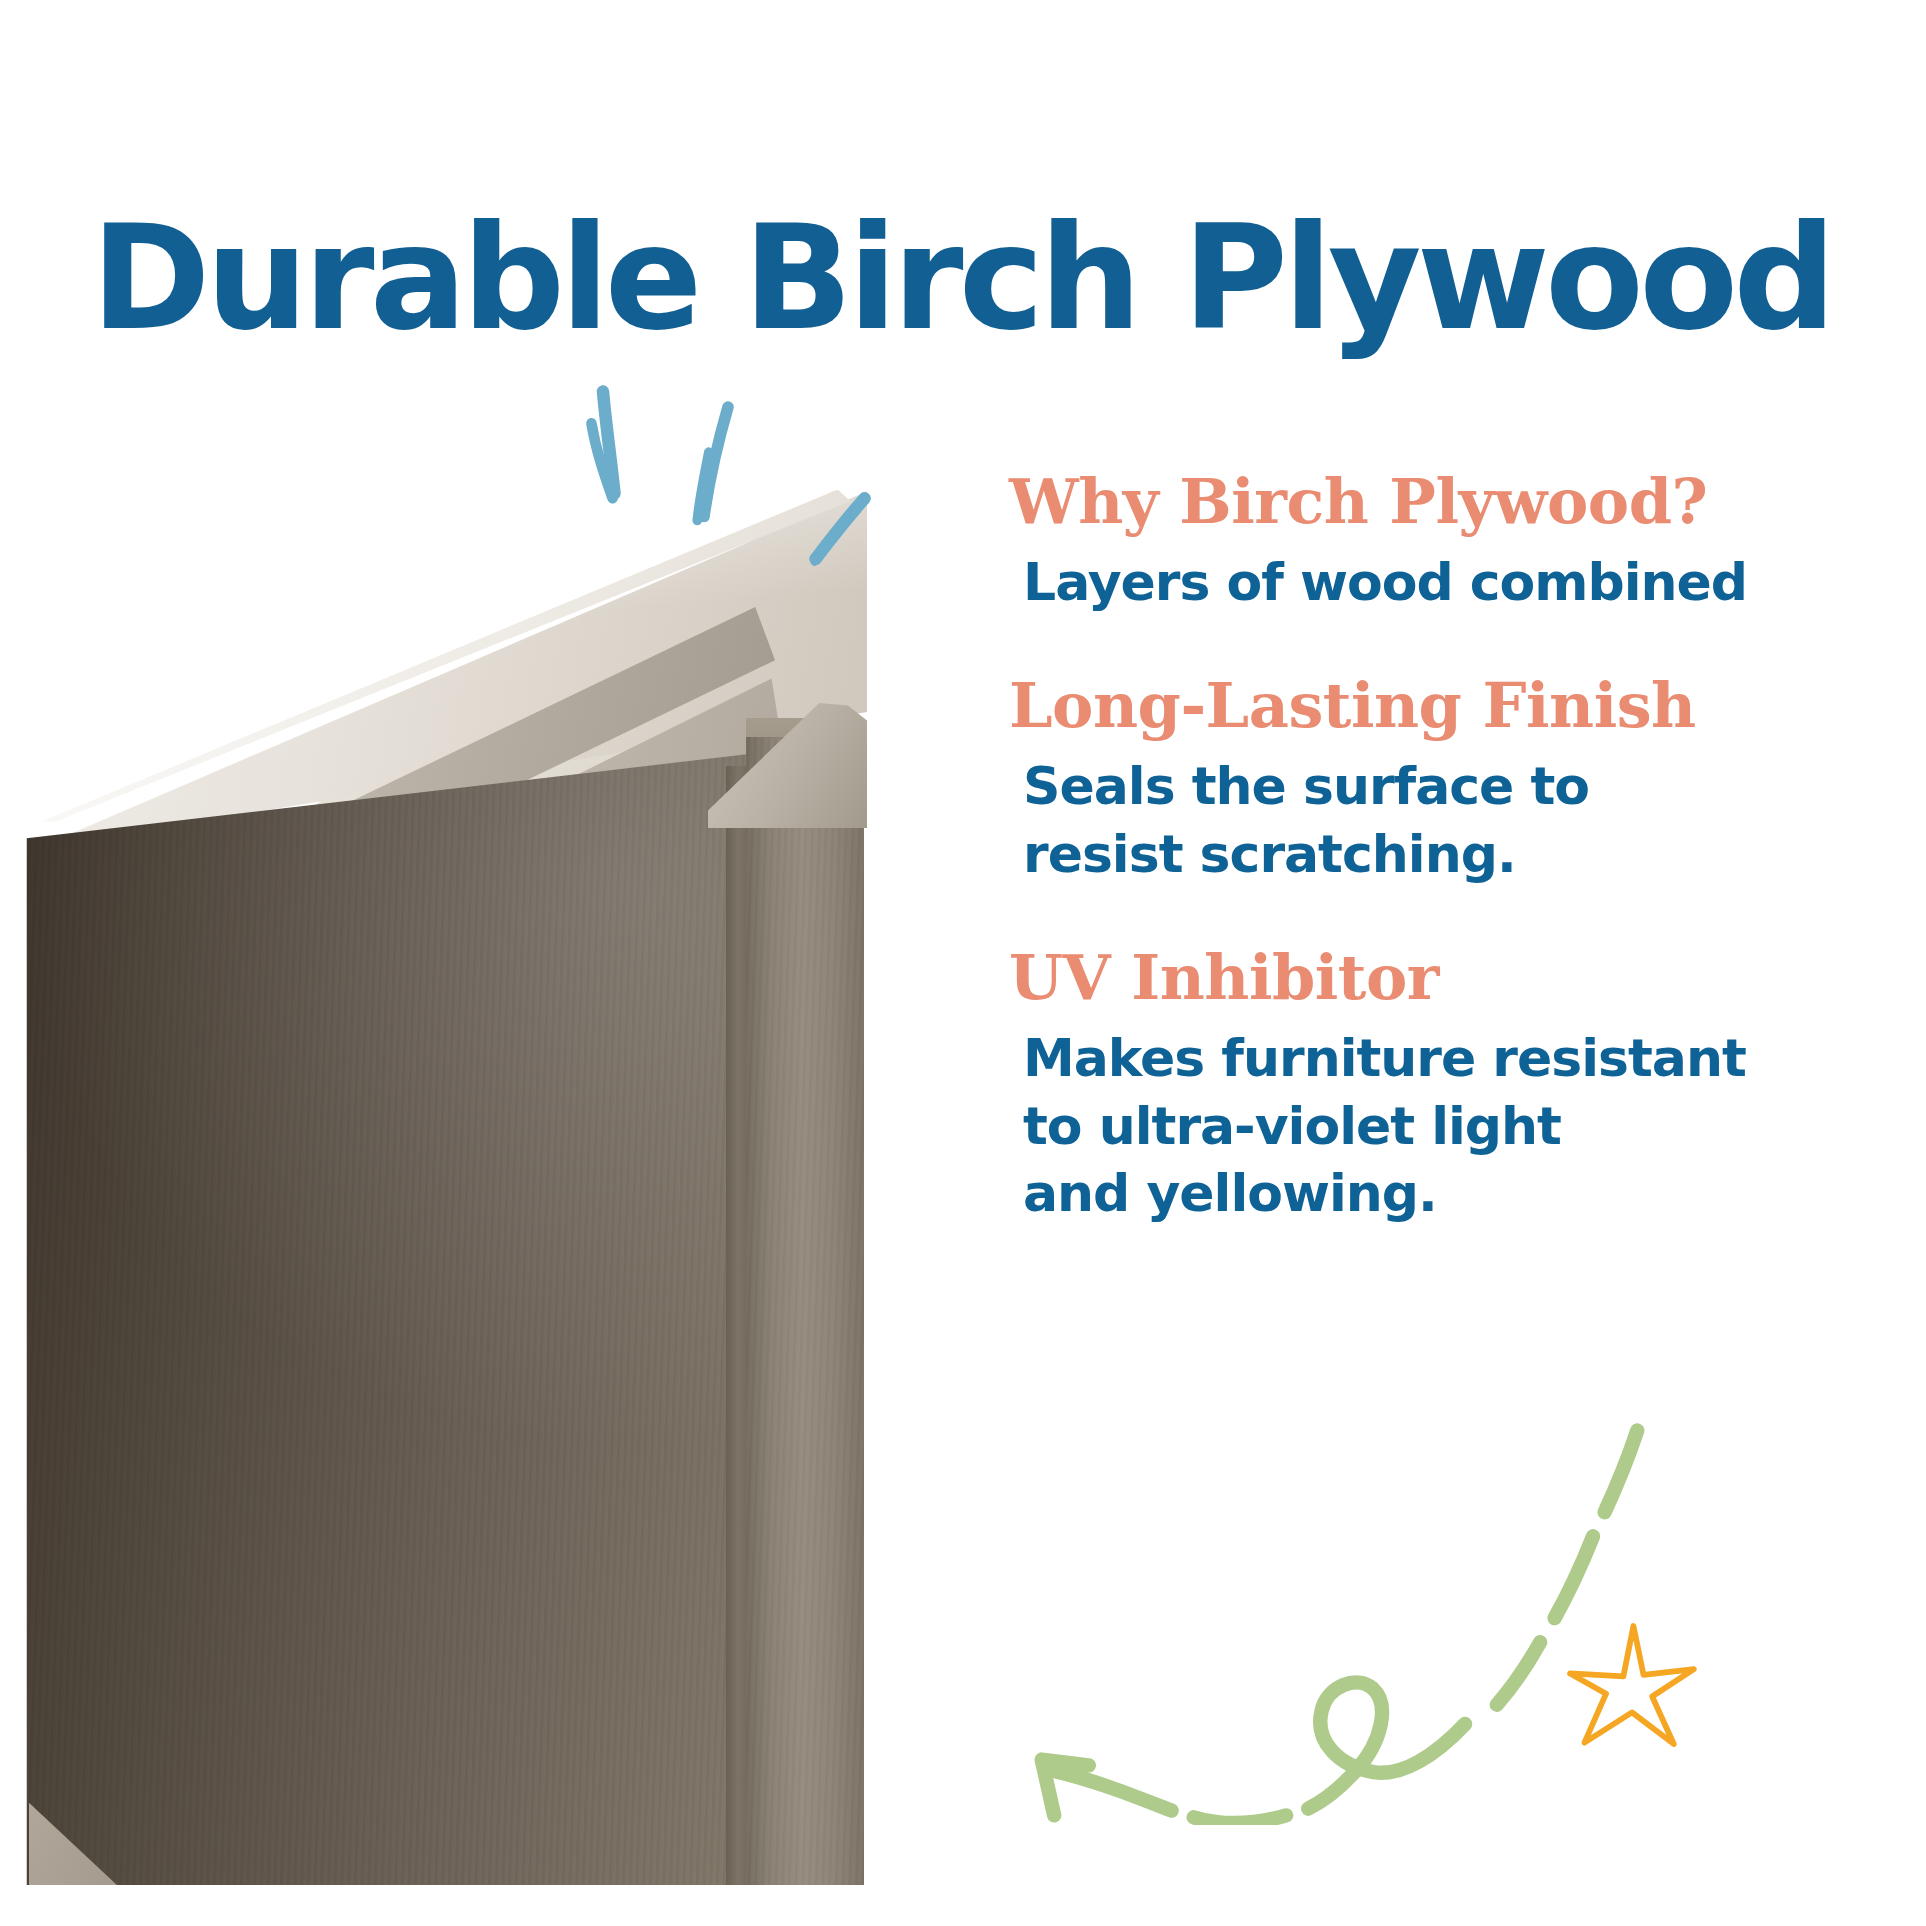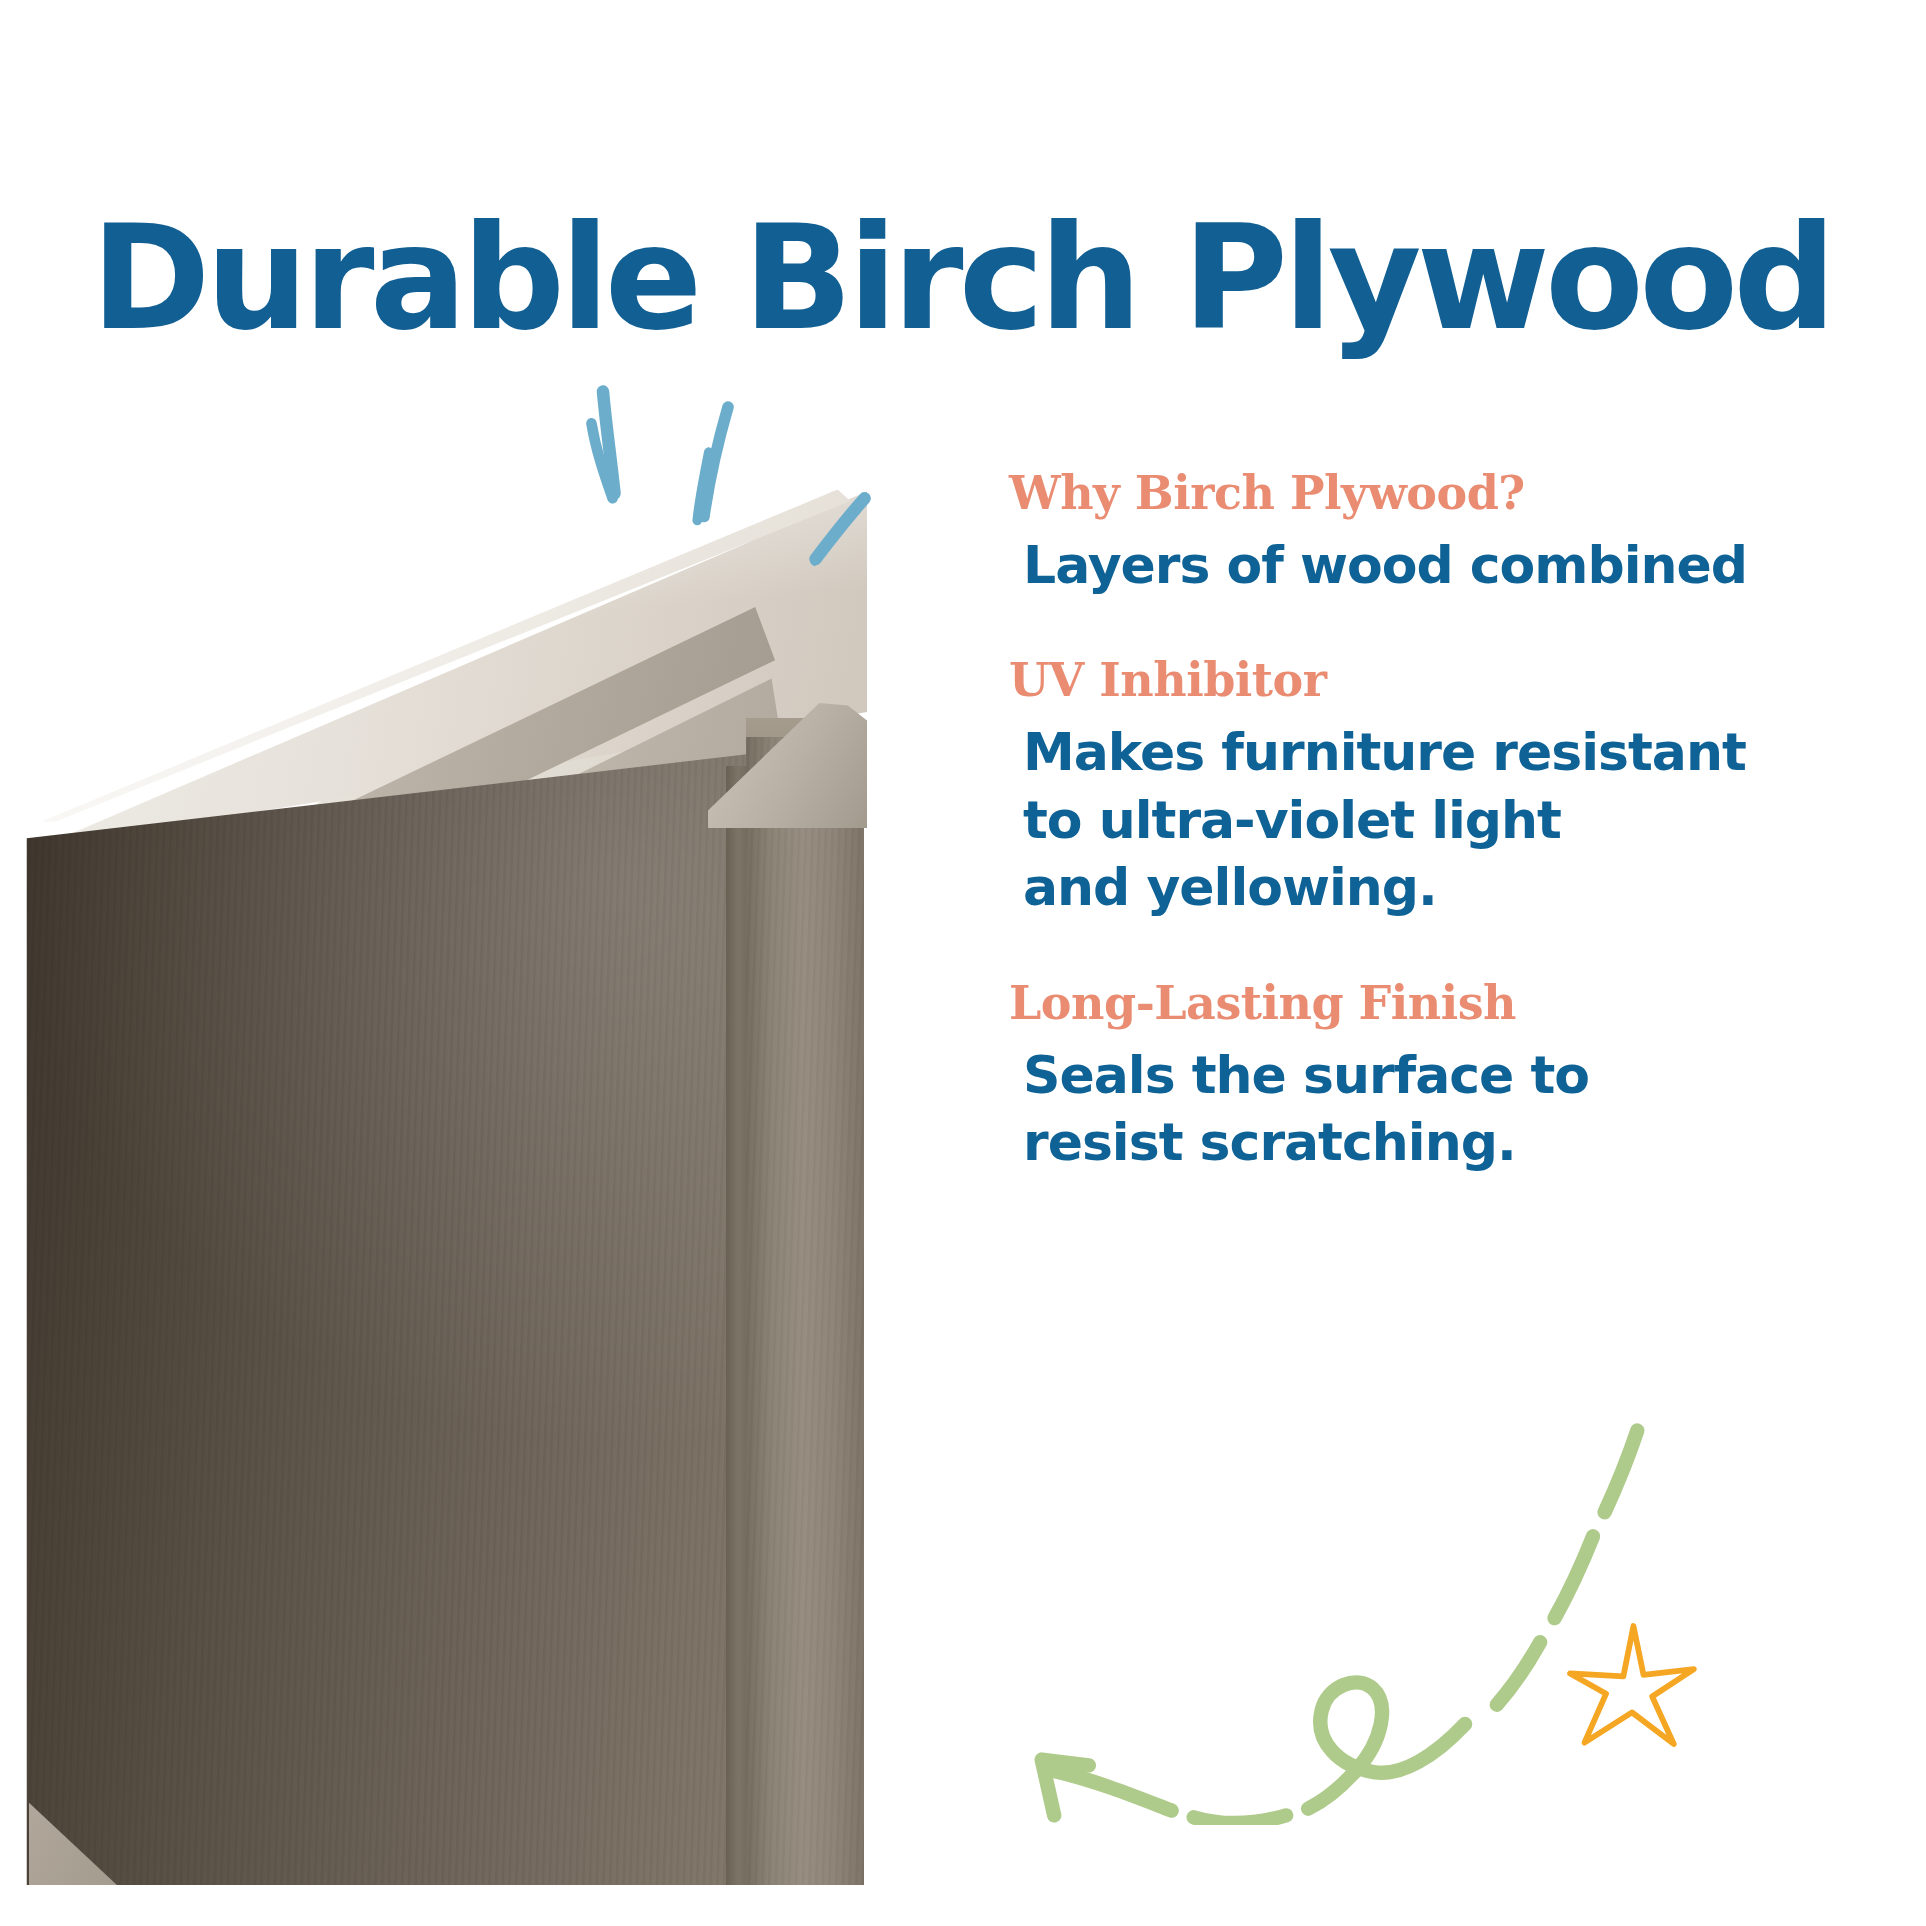--- a/index.html
+++ b/index.html
@@ -133,21 +133,21 @@
   #content{
     position:absolute;
     left:1009px; top:469px;
     width:867px;
   }
   .block{margin-bottom:57px;}
   .block:last-child{margin-bottom:0;}
   .head{
     font-family:"DejaVu Serif", serif;
     font-weight:700;
-    font-size:46px;
+    font-size:62px;
     line-height:1.06;
     letter-spacing:-0.5px;
     color:#E98C72;
     margin:0 0 7.7px 0;
     white-space:nowrap;
   }
   .body{
     font-family:"DejaVu Sans", sans-serif;
     font-weight:700;
     font-size:52px;
@@ -200,36 +200,36 @@
   <div id="content">
 
     <div class="block">
       <div class="head">Why Birch Plywood?</div>
       <p class="body">
         <span>Layers of wood combined</span><br>
       </p>
     </div>
 
     <div class="block">
+      <div class="head">Long-Lasting Finish</div>
+      <p class="body">
+        <span>Seals the surface to</span><br>
+        <span>resist scratching.</span>
+      </p>
+    </div>
+
+    <div class="block">
       <div class="head">UV Inhibitor</div>
       <p class="body">
         <span>Makes furniture resistant</span><br>
         <span>to ultra-violet light</span><br>
         <span>and yellowing.</span>
       </p>
     </div>
 
-    <div class="block">
-      <div class="head">Long-Lasting Finish</div>
-      <p class="body">
-        <span>Seals the surface to</span><br>
-        <span>resist scratching.</span>
-      </p>
-    </div>
-
   </div>
 
   <svg id="arrow" viewBox="0 0 1560 900" fill="none">
 
     <path d="M 1320 80 C 1300 140, 1276 198, 1252 250" stroke="#AFCB8B" stroke-width="30" stroke-linecap="round"></path>
     <path d="M 1228 300 C 1204 360, 1176 420, 1148 470" stroke="#AFCB8B" stroke-width="30" stroke-linecap="round"></path>
     <path d="M 1118 520 C 1090 570, 1060 614, 1028 650" stroke="#AFCB8B" stroke-width="30" stroke-linecap="round"></path>
 
     <path d="M 962 690 C 900 756, 830 800, 772 790
              C 700 778, 648 726, 664 662

